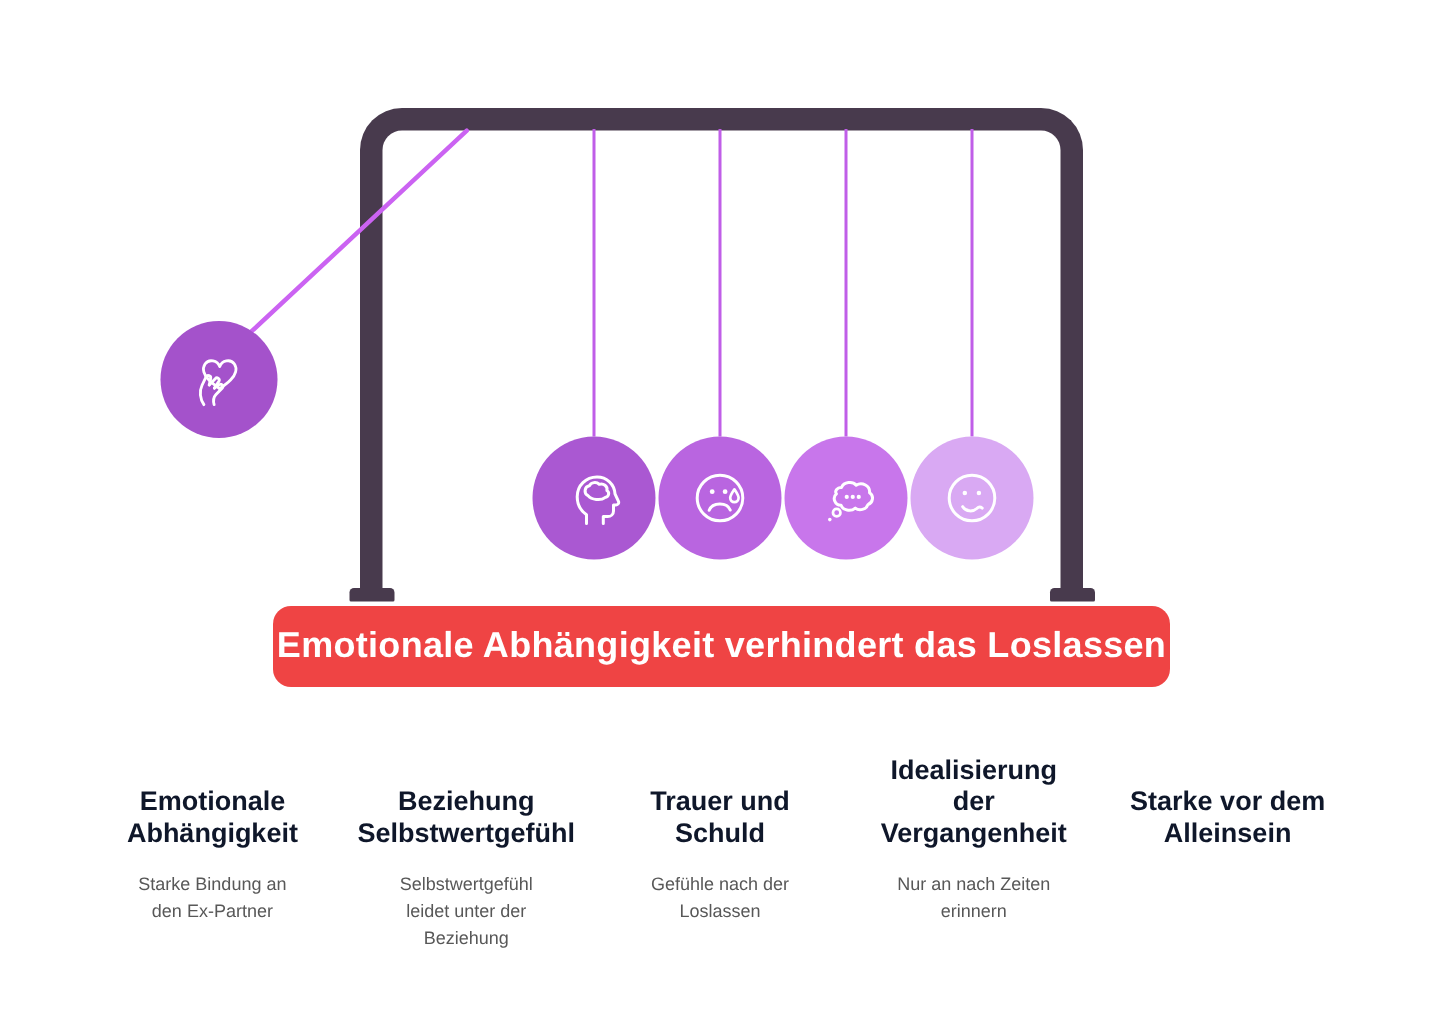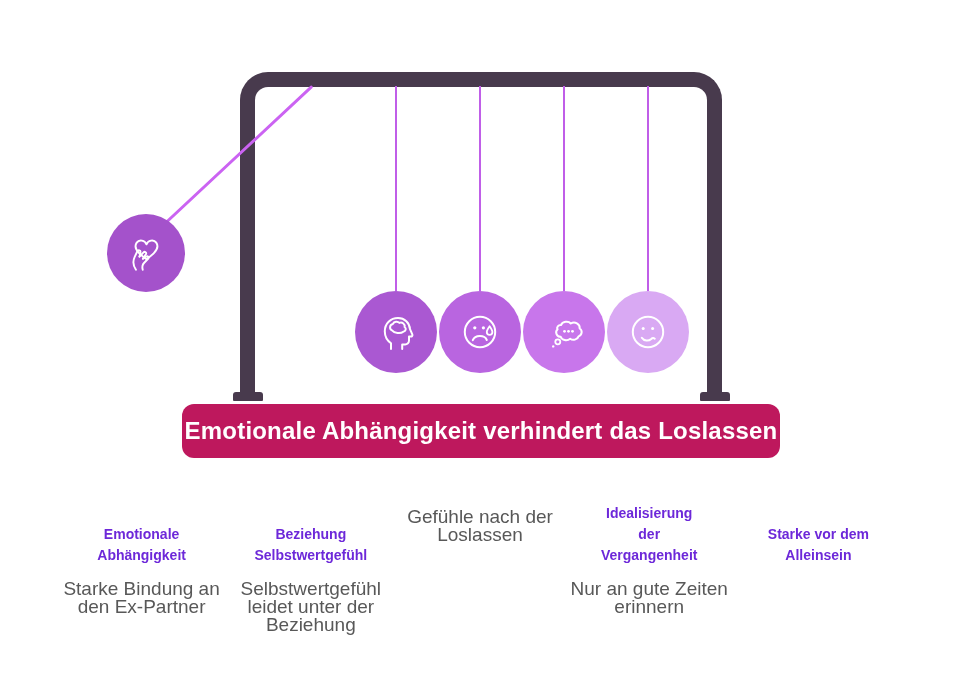--- a/index.html
+++ b/index.html
@@ -101,29 +101,29 @@
   .col {
     flex: 1;
     text-align: center;
     padding: 0 4px;
   }
   .col-heading {
     min-height: 72px;
     display: flex;
     align-items: flex-end;
     justify-content: center;
-    font-size: 14px;
+    font-size: 18px;
     font-weight: bold;
-    color: #6d28d9;
+    color: #0f172a;
     line-height: 21px;
     white-space: pre-line;
   }
   .col-body {
     margin-top: 14px;
-    font-size: 19px;
+    font-size: 12px;
     color: #585858;
     line-height: 18px;
     white-space: pre-line;
   }
 </style>
 </head>
 <body>
 
 <div class="canvas">
 
@@ -186,47 +186,49 @@
     <span>
       <svg width="48" height="48" viewBox="0 0 48 48" fill="none" stroke="#ffffff" stroke-width="2" stroke-linecap="round" stroke-linejoin="round">
         <circle cx="24" cy="24" r="15.2"></circle>
         <circle cx="19.2" cy="20.6" r="1.5" fill="#ffffff" stroke="none"></circle>
         <circle cx="28.6" cy="20.6" r="1.5" fill="#ffffff" stroke="none"></circle>
         <path d="M17.8 29.8 C20 33.2 24.6 33.4 27.2 31 C28.3 29.9 29.8 29.9 30.8 30.7"></path>
       </svg>
     </span>
   </div>
 
-  <div class="banner" style="background-color: #be185d;">
+  <div class="banner" style="background-color: #ef4444;">
     <span>Emotionale Abhängigkeit verhindert das Loslassen</span>
   </div>
 
   <div class="columns">
     <div class="col">
       <div class="col-heading">Emotionale
 Abhängigkeit</div>
       <div class="col-body">Starke Bindung an
 den Ex-Partner</div>
     </div>
     <div class="col">
       <div class="col-heading">Beziehung
 Selbstwertgefühl</div>
       <div class="col-body">Selbstwertgefühl
 leidet unter der
 Beziehung</div>
     </div>
     <div class="col">
+      <div class="col-heading">Trauer und
+Schuld</div>
       <div class="col-body">Gefühle nach der
 Loslassen</div>
     </div>
     <div class="col">
       <div class="col-heading">Idealisierung
 der
 Vergangenheit</div>
-      <div class="col-body">Nur an gute Zeiten
+      <div class="col-body">Nur an nach Zeiten
 erinnern</div>
     </div>
     <div class="col">
       <div class="col-heading">Starke vor dem
 Alleinsein</div>
     </div>
   </div>
 
 </div>
 

